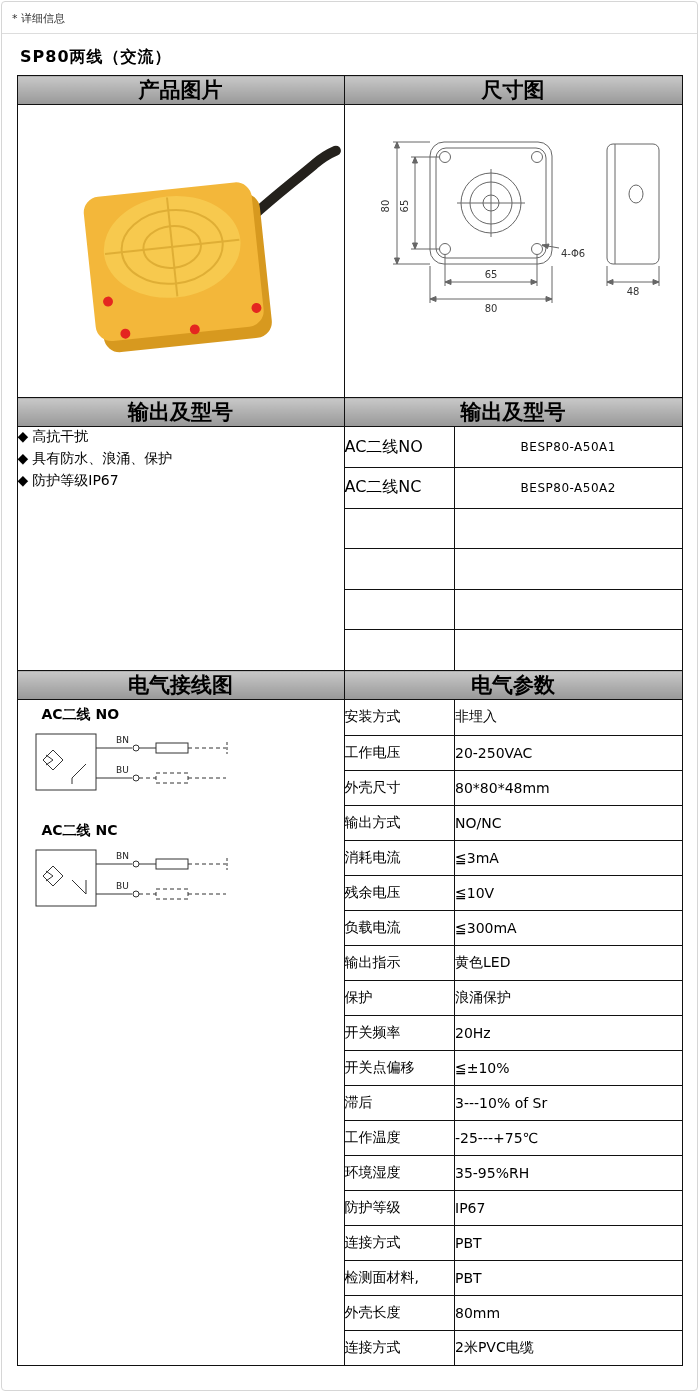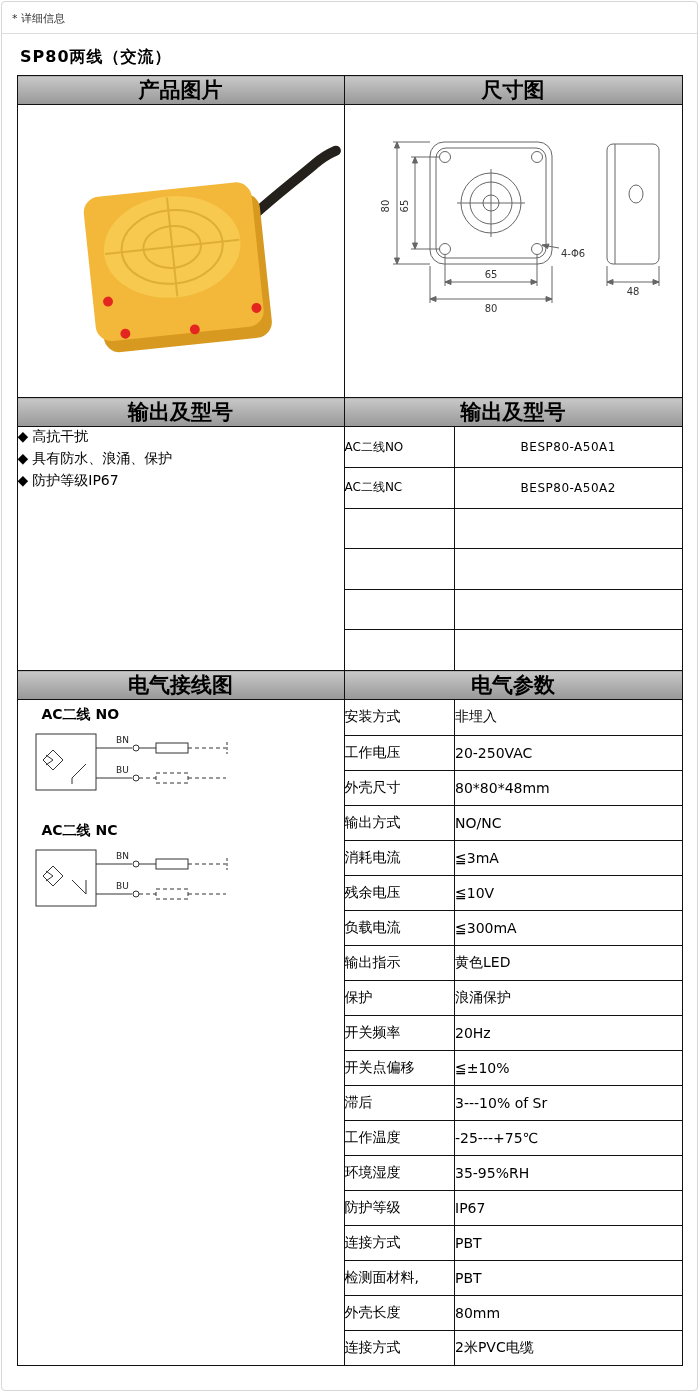--- a/index.html
+++ b/index.html
@@ -29,21 +29,21 @@
   td.img-cell { height:290px; text-align:center; vertical-align:middle; background:#fff; }
   td.feat-cell { height:243px; vertical-align:top; padding:16px 10px; font-size:14px; }
   .feat-item { margin-bottom:3px; line-height:1.35; }
   .feat-bullet { margin-right:4px; }
   td.nested-cell { height:243px; vertical-align:top; }
   table.inner {
     border-collapse:collapse; border-style:hidden; width:100%; table-layout:fixed;
   }
   table.inner td { border:1px solid #111; }
   table.outputs { height:243px; }
-  td.out-type { width:110px; font-size:12px; padding-left:8px; height:40px;margin-top:18px; }
+  td.out-type { width:110px; font-size:16px; padding-left:8px; height:40px;margin-top:18px; }
   td.out-model { text-align:center; font-size:12px; letter-spacing:0.5px; }
   td.wire-cell { vertical-align:top; padding:14px 6px 0 6px; }
   .wire-title { font-size:14px; font-weight:bold; margin:6px 0 2px 24px; }
   .wire-svg { display:block; margin-left:16px; }
   td.param-name { width:110px; font-size:14px; padding-left:8px; height:35px; }
   td.param-value { font-size:14px; padding-left:26px; }
   svg text { font-family:"DejaVu Sans","Liberation Sans",sans-serif; }
   .dim-text { font-size:10px; fill:#333; }
   .wire-label { font-size:9px; fill:#222; }
 </style>

